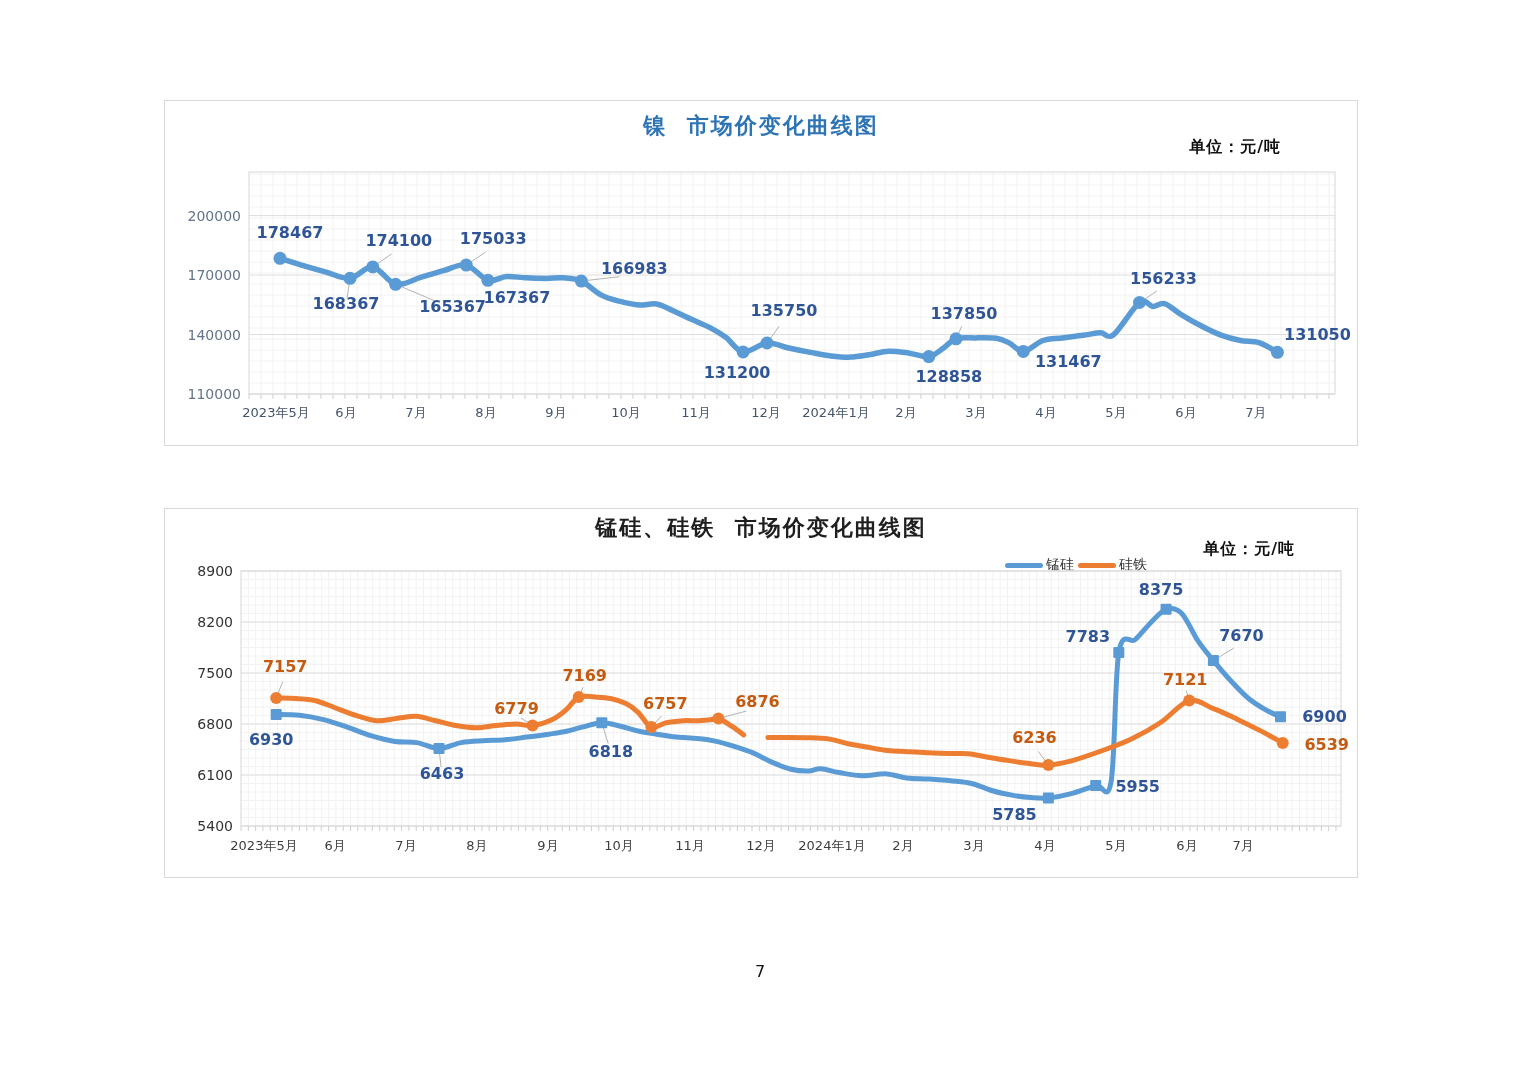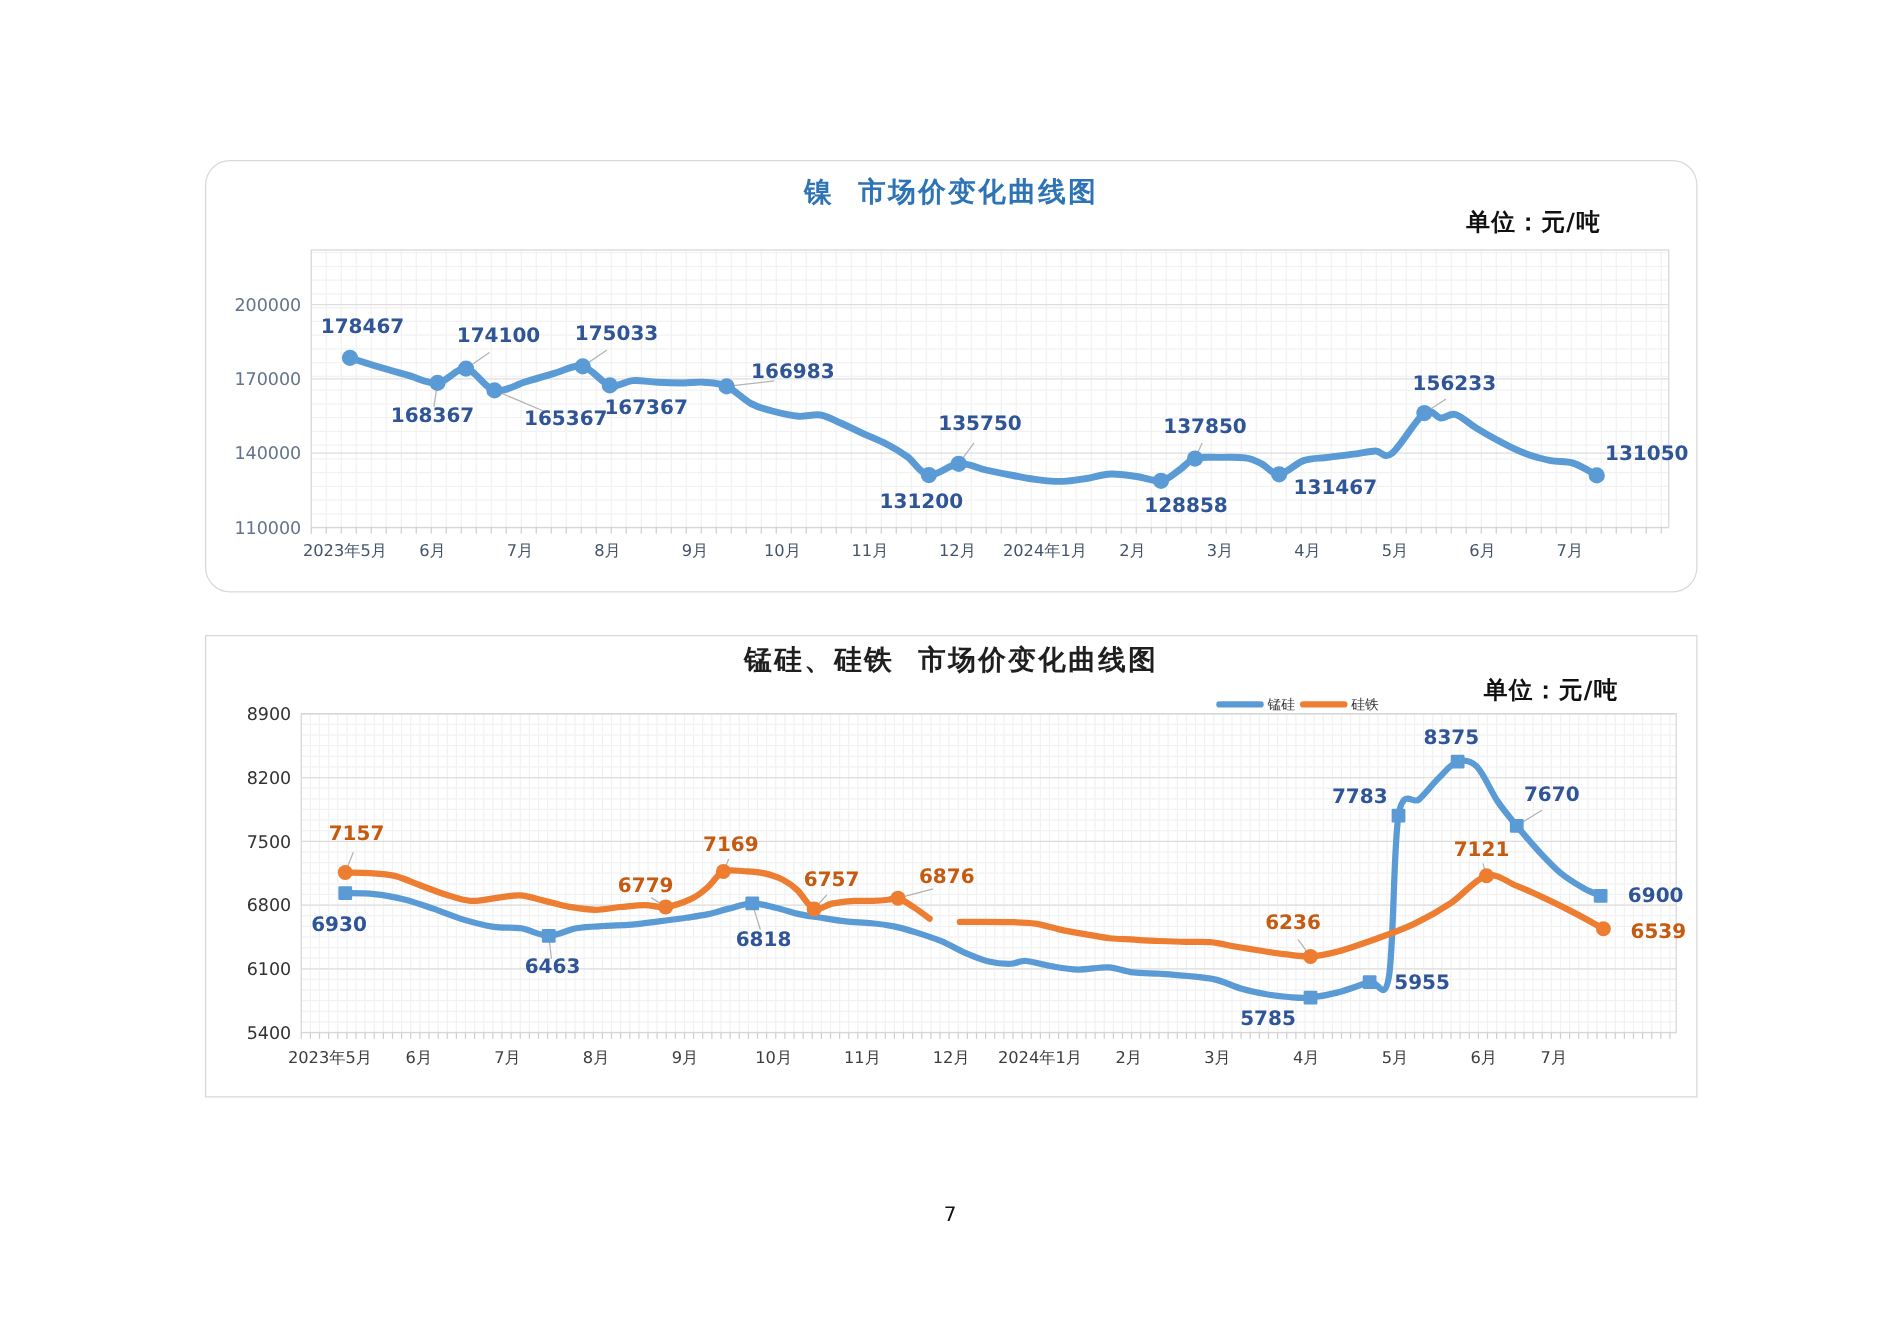--- a/index.html
+++ b/index.html
@@ -1,26 +1,26 @@
 <!DOCTYPE html>
 <html><head>
 <meta charset="utf-8">
 <style>
   html,body{margin:0;padding:0;background:#ffffff;font-family:"DejaVu Sans","Liberation Sans",sans-serif;}
   .page{position:relative;width:1520px;height:1074px;overflow:hidden;background:#ffffff;}
   .chart-card{position:absolute;left:164px;width:1192px;background:#ffffff;border:1px solid #d9d9d9;}
-  #card-0{top:128px;height:344px;border-radius:20px;}
+  #card-0{top:100px;height:344px;}
   #card-1{top:508px;height:368px;}
   .chart-title{position:absolute;left:0;right:0;top:10px;text-align:center;font-weight:bold;font-size:22px;letter-spacing:2px;white-space:pre;}
   #card-0 .chart-title{color:#2e74b5;}
   #card-1 .chart-title{top:4px;color:#1f1f1f;}
-  .unit-label{position:absolute;font-size:19px;font-weight:bold;color:#111111;letter-spacing:1px;}
+  .unit-label{position:absolute;font-size:16px;font-weight:bold;color:#111111;letter-spacing:1px;}
   #card-0 .unit-label{top:36px;right:76px;}
   #card-1 .unit-label{top:30px;right:62px;}
-  .legend{position:absolute;top:47px;left:808px;display:flex;align-items:flex-end;font-size:11px;color:#333333;}
+  .legend{position:absolute;top:47px;left:840px;display:flex;align-items:flex-end;font-size:14px;color:#333333;}
   .legend .item{display:flex;align-items:center;margin-right:4px;}
   .legend .swatch{display:inline-block;width:38px;height:5px;border-radius:2.5px;margin-right:3px;}
   svg.plot{position:absolute;left:0;top:0;}
   .page-number{position:absolute;left:0;right:0;top:962px;text-align:center;font-size:16px;color:#111111;}
 </style>
 </head>
 <body>
 
 <div class="page">
 

